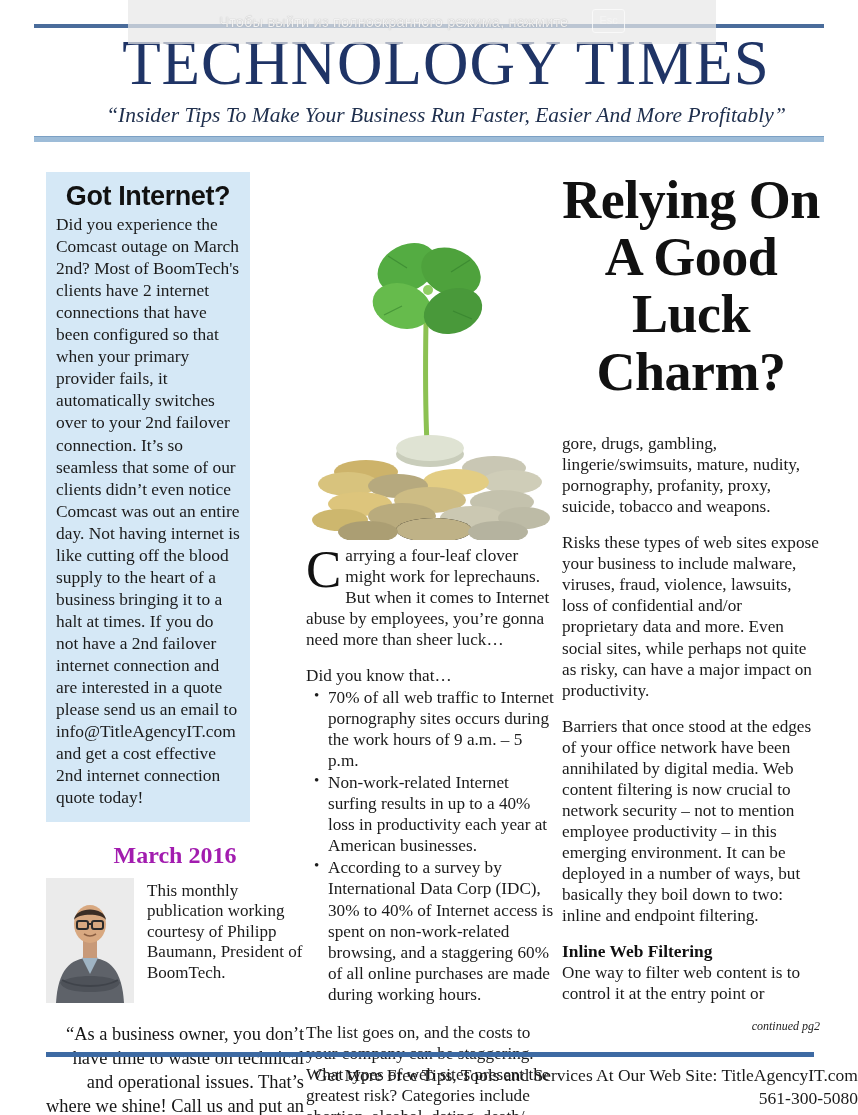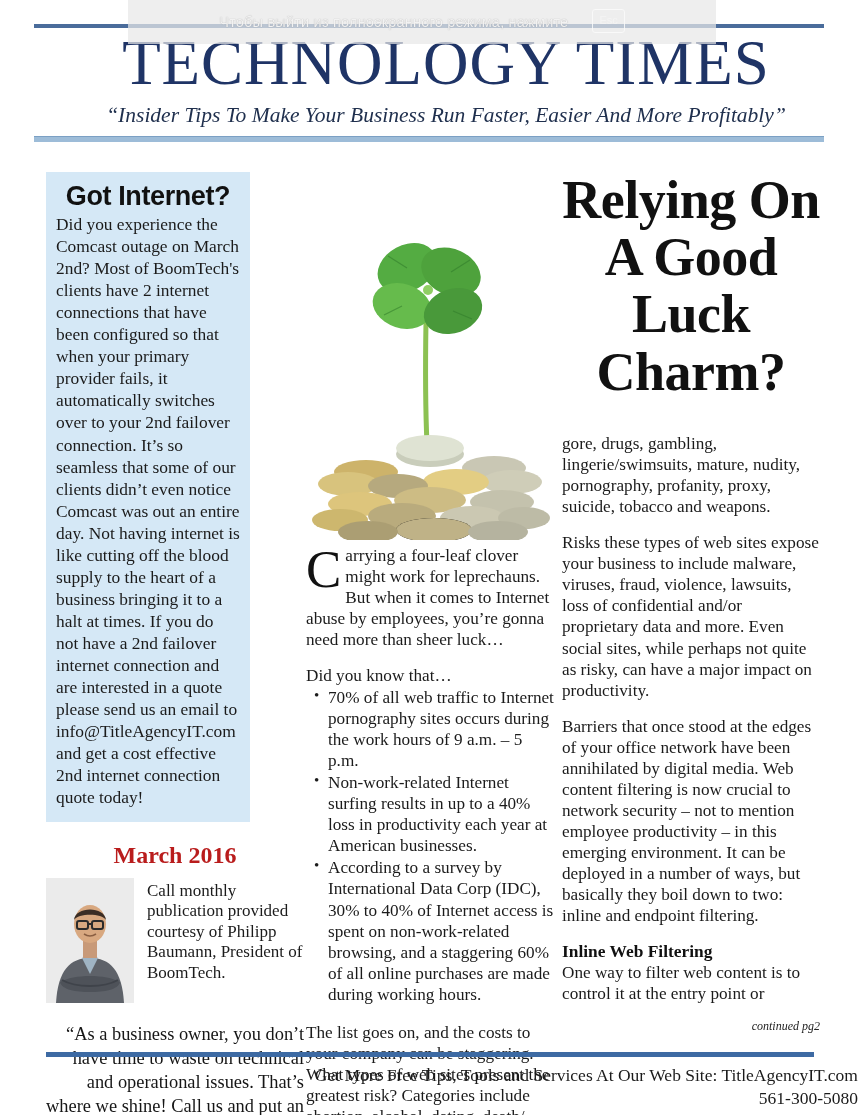--- a/index.html
+++ b/index.html
@@ -139,21 +139,21 @@
     text-align: left;
   }
 
   
   .month-label {
     font-family: "Liberation Serif", serif;
     font-weight: bold;
     font-size: 24px;
     text-align: center;
     margin: 20px 0 9px;
-    color: #b91c1c;
+    color: #a21caf;
   }
   .bio-row {
     display: flex;
     gap: 13px;
     align-items: flex-start;
   }
   .bio-photo {
     width: 88px;
     height: 125px;
     flex: 0 0 88px;
@@ -337,21 +337,21 @@
 
           <path d="M28 42 C29 28 59 28 60 42 C56 35 32 35 28 42 Z" fill="#3a2d25"></path>
 
           <rect x="31" y="43" width="11" height="8" rx="2" fill="none" stroke="#2b2b2b" stroke-width="2"></rect>
           <rect x="46" y="43" width="11" height="8" rx="2" fill="none" stroke="#2b2b2b" stroke-width="2"></rect>
           <line x1="42" y1="46" x2="46" y2="46" stroke="#2b2b2b" stroke-width="2"></line>
 
           <path d="M38 56 Q44 60 50 56" fill="none" stroke="#8a5f42" stroke-width="1.6"></path>
         </svg>
       </div>
-      <div class="bio-text">Call monthly publication provided courtesy of Philipp Baumann, President of BoomTech.</div>
+      <div class="bio-text">This monthly publication working courtesy of Philipp Baumann, President of BoomTech.</div>
     </div>
 
     <div class="pull-quote">“As a business owner, you don’t have time to waste on technical and operational issues. That’s where we shine! Call us and put an end to your IT problems finally and forever!” 561-300-5080</div>
   </div>
 
   <div class="col-mid">
 
     <div class="clover-art">
       <svg viewBox="0 0 248 368" width="248" height="368">
         <rect x="0" y="0" width="248" height="368" fill="#ffffff"></rect>

